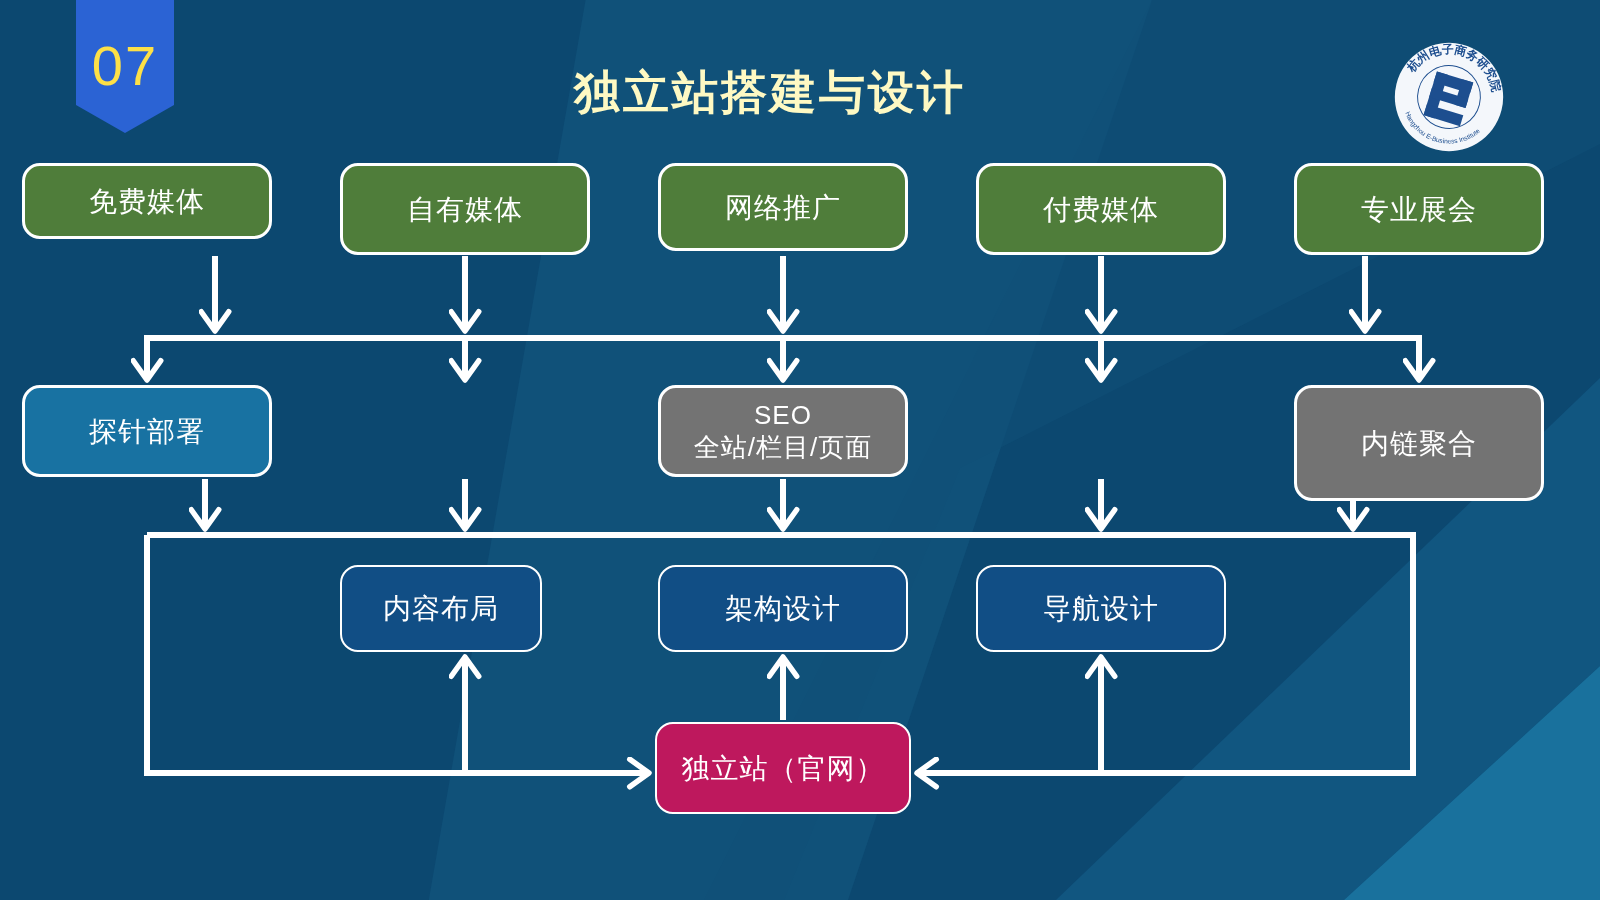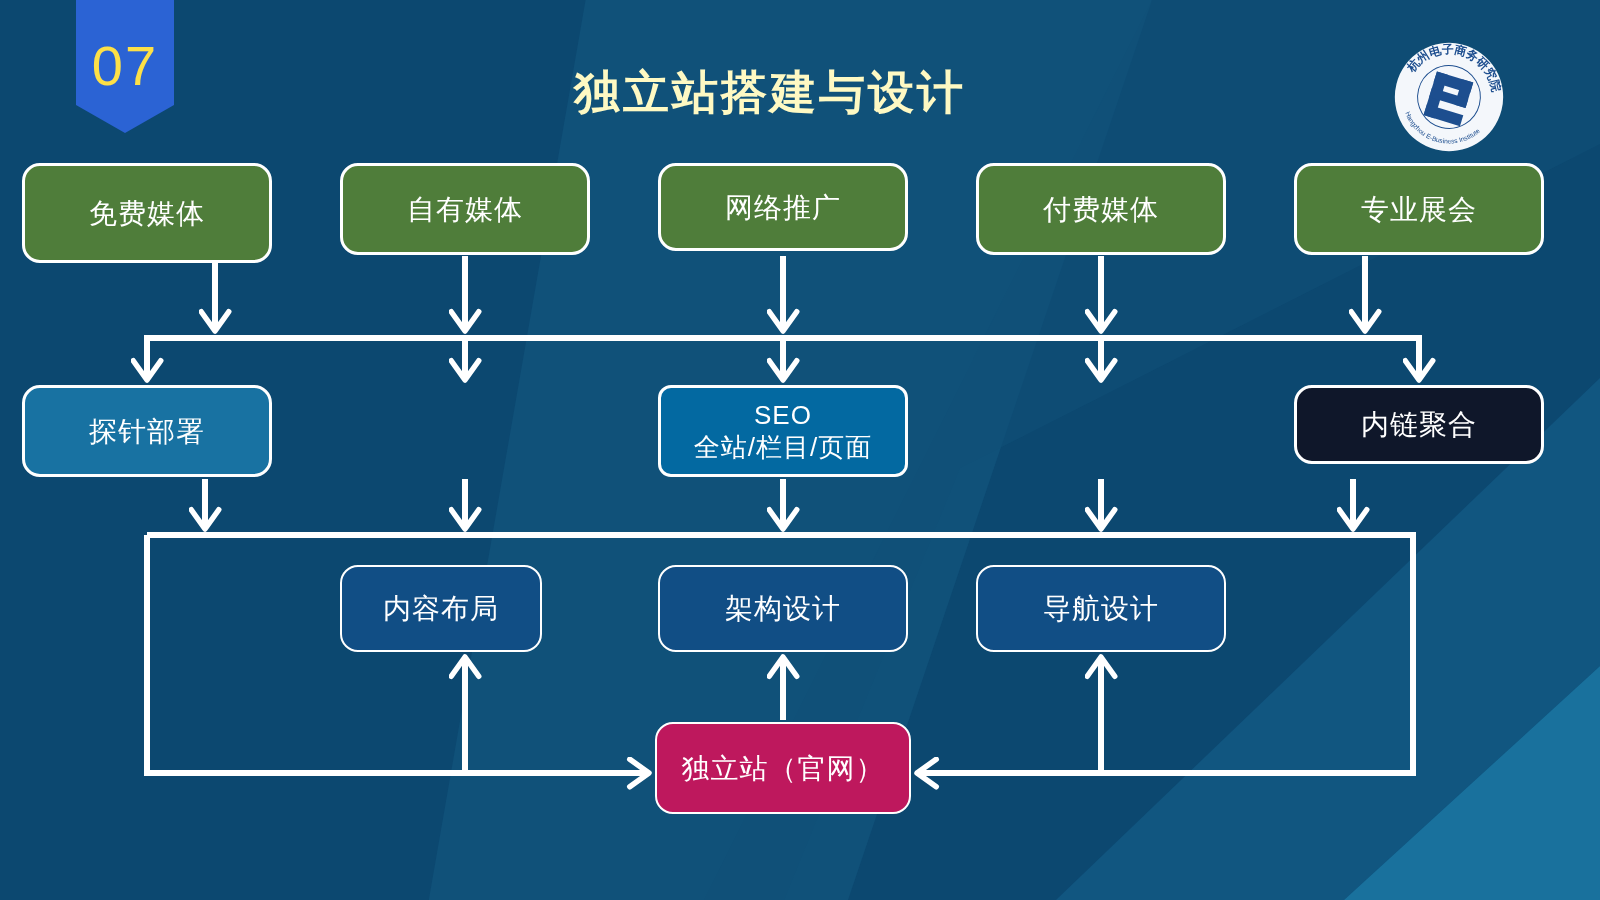--- a/index.html
+++ b/index.html
@@ -105,44 +105,44 @@
       <path d="M147,535 V773 H649" marker-end="url(#arw)"></path>
 
       <path d="M147,535 H1413 V773 H917" marker-end="url(#arw)"></path>
 
       <line x1="465" y1="770" x2="465" y2="657" marker-end="url(#arw)"></line>
       <line x1="1101" y1="770" x2="1101" y2="657" marker-end="url(#arw)"></line>
       <line x1="783" y1="720" x2="783" y2="657" marker-end="url(#arw)"></line>
     </g>
   </svg>
 
-  <div class="node" style="left: 22px; top: 163px; width: 250px; height: 100px; background: rgb(79, 125, 58);">
+  <div class="node" style="left: 22px; top: 163px; width: 250px; height: 76px; background: rgb(79, 125, 58);">
       <span>免费媒体</span>
     </div>
   <div class="node" style="left: 340px; top: 163px; width: 250px; height: 92px; background: rgb(79, 125, 58);">
       <span>自有媒体</span>
     </div>
   <div class="node" style="left: 658px; top: 163px; width: 250px; height: 88px; background: rgb(79, 125, 58);">
       <span>网络推广</span>
     </div>
   <div class="node" style="left: 976px; top: 163px; width: 250px; height: 92px; background: rgb(79, 125, 58);">
       <span>付费媒体</span>
     </div>
   <div class="node" style="left: 1294px; top: 163px; width: 250px; height: 92px; background: rgb(79, 125, 58);">
       <span>专业展会</span>
     </div>
 
   <div class="node" style="left: 22px; top: 385px; width: 250px; height: 92px; background: rgb(24, 114, 162);">
       <span>探针部署</span>
     </div>
-  <div class="node" style="left: 658px; top: 385px; width: 250px; height: 92px; font-size: 26px; background: #0369a1; border-radius: 13px;">
+  <div class="node" style="left: 658px; top: 385px; width: 250px; height: 92px; font-size: 26px; background: #737373;">
     <span>SEO</span>
     <span>全站/栏目/页面</span>
   </div>
-  <div class="node" style="left: 1294px; top: 385px; width: 250px; height: 79px; background: #0f172a;">
+  <div class="node" style="left: 1294px; top: 385px; width: 250px; height: 116px; background: #737373;">
       <span>内链聚合</span>
     </div>
 
   <div class="node thin" style="left: 340px; top: 565px; width: 202px; height: 87px; background: rgb(17, 78, 133);">
       <span>内容布局</span>
     </div>
   <div class="node thin" style="left: 658px; top: 565px; width: 250px; height: 87px; background: rgb(17, 78, 133);">
       <span>架构设计</span>
     </div>
   <div class="node thin" style="left: 976px; top: 565px; width: 250px; height: 87px; background: rgb(17, 78, 133);">

